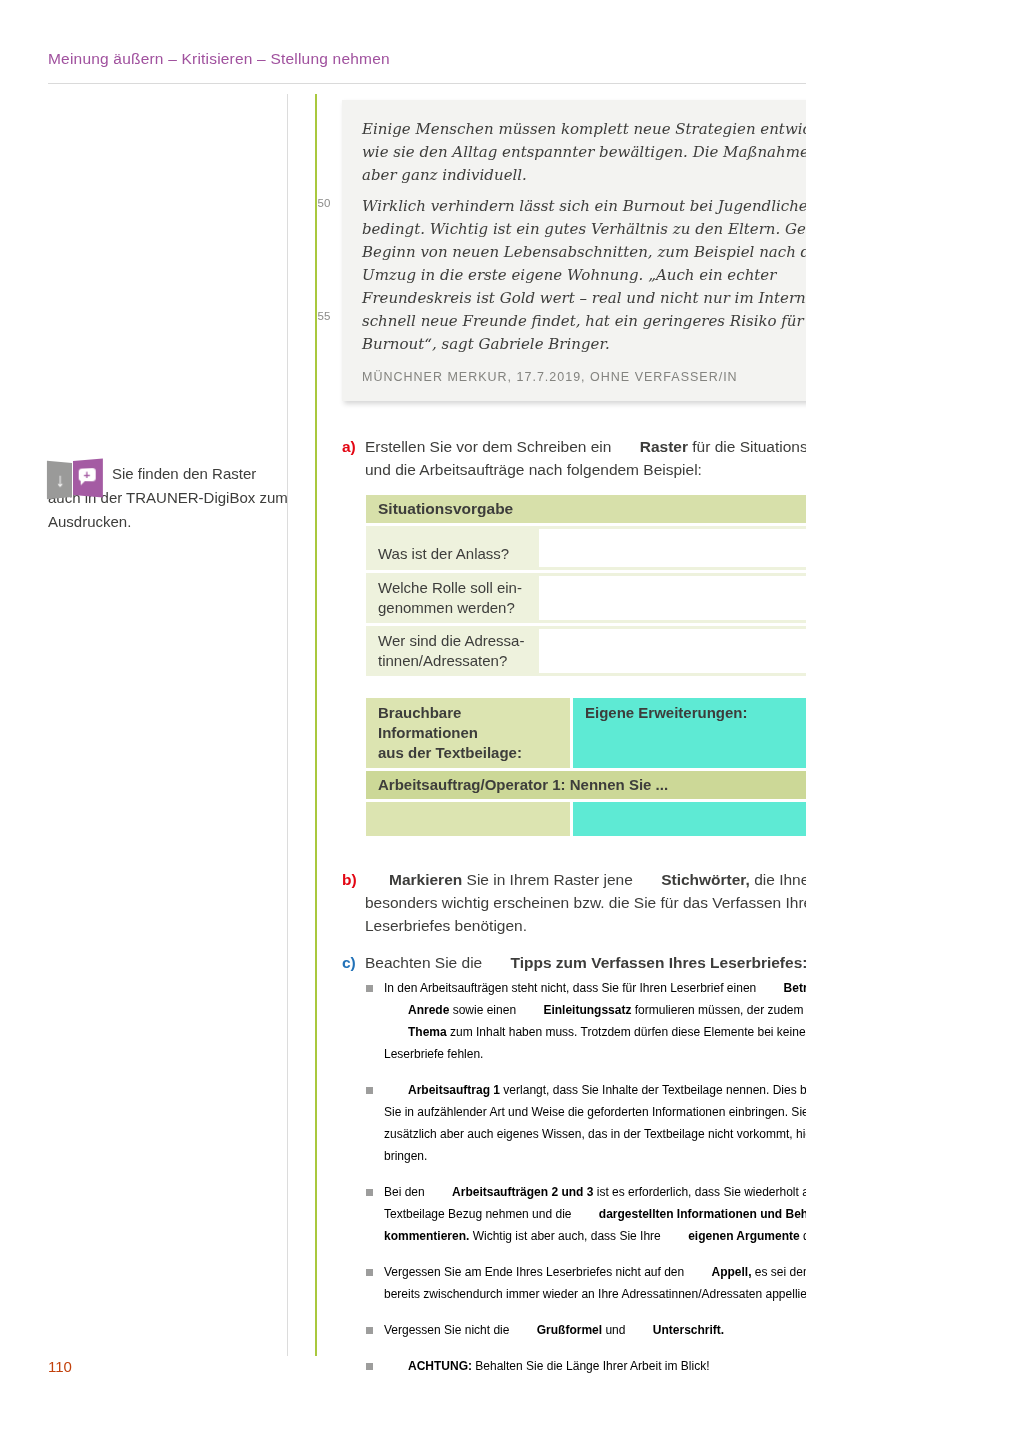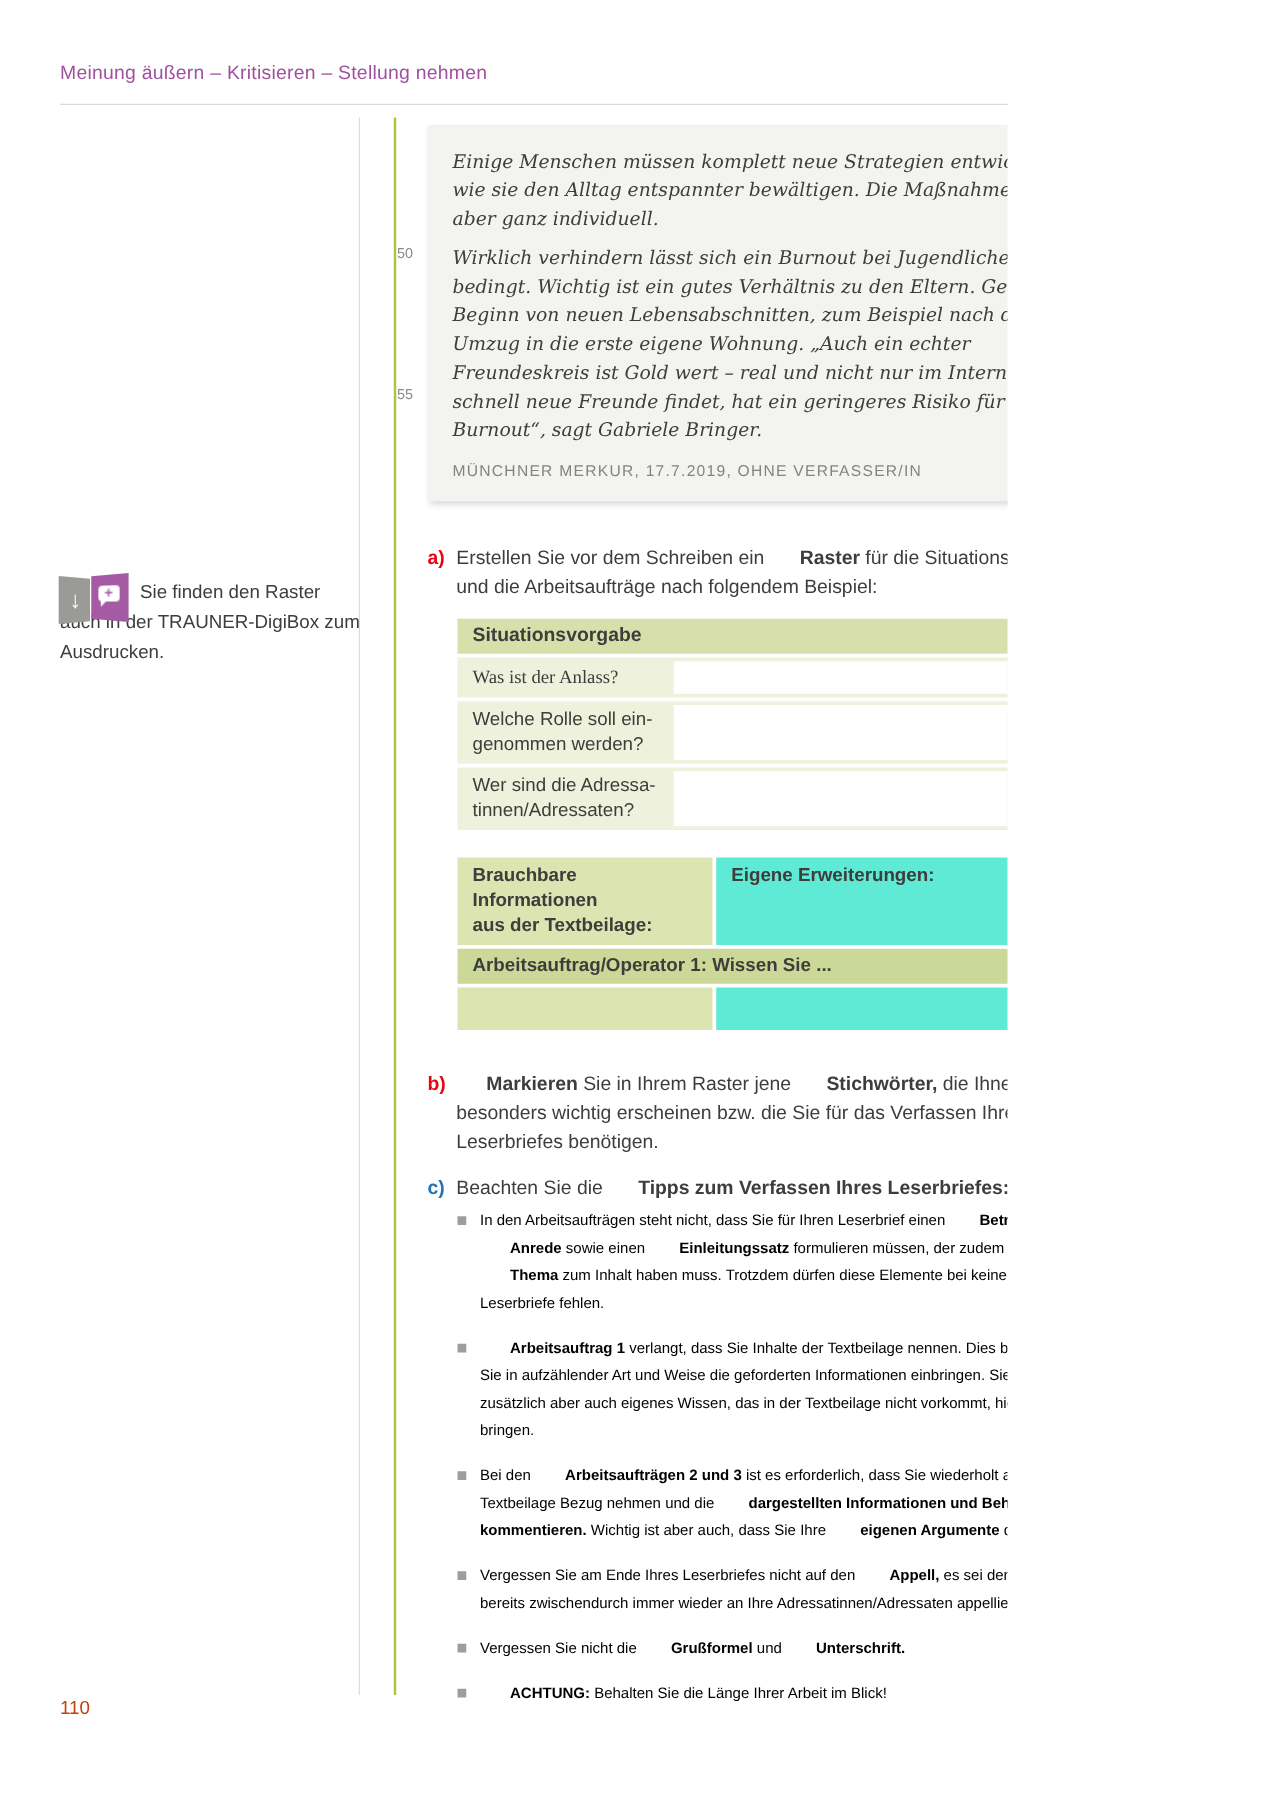--- a/index.html
+++ b/index.html
@@ -39,21 +39,21 @@
   .marker { flex:0 0 23px; width:23px; font-weight:bold; }
   .marker.red  { color:#e30613; }
   .marker.blue { color:#2272b8; }
   .task-text b, .tip-text b, .rt-label b { font-weight:bold;padding-left:24px; }
   .task.c { margin-bottom:3px; }
   
   .raster-table { margin:0 0 22px 24px; width:522px; font-size:15px; line-height:20px; }
   .rt-header { background:#d7e0aa; font-weight:bold; font-size:15.5px; padding:4px 12px; }
   .rt-row { display:flex; background:#eef2dd; margin-top:3px; }
   .rt-label { flex:0 0 170px; width:170px; box-sizing:border-box; padding:5px 8px 5px 12px; }
-  .rt-row.single .rt-label { padding-top:6px; padding-bottom:6px;font-family:Liberation Serif, serif; }
+  .rt-row.single .rt-label { padding-top:18px; padding-bottom:6px; }
   .rt-value { flex:1; background:#ffffff; margin:3px; }
   
   .info-table { margin:0 0 32px 24px; width:522px; font-size:15px; line-height:20px; }
   .it-head-row, .it-body-row { display:flex; gap:3px; }
   .it-body-row { margin-top:3px; }
   .it-left  { flex:0 0 204px; width:204px; box-sizing:border-box; background:#dce4b1; padding:5px 8px 5px 12px; font-weight:bold; }
   .it-right { flex:1; background:#5eead4; padding:5px 12px; font-weight:bold; }
   .it-operator { margin-top:3px; background:#ccd897; font-weight:bold; padding:4px 12px; }
   .it-body-row .it-left, .it-body-row .it-right { min-height:24px; font-weight:normal; }
   
@@ -139,21 +139,21 @@
         <div class="rt-label">Wer sind die Adressa-<br>tinnen/Adressaten?</div>
         <div class="rt-value"></div>
       </div>
     </div>
 
     <div class="info-table">
       <div class="it-head-row">
         <div class="it-left">Brauchbare Informationen<br>aus der Textbeilage:</div>
         <div class="it-right">Eigene Erweiterungen:</div>
       </div>
-      <div class="it-operator">Arbeitsauftrag/Operator 1: Wissen Sie ...</div>
+      <div class="it-operator">Arbeitsauftrag/Operator 1: Nennen Sie ...</div>
       <div class="it-body-row">
         <div class="it-left"></div>
         <div class="it-right"></div>
       </div>
     </div>
 
     <div class="task">
       <span class="marker red">b)</span>
       <span class="task-text"><b>Markieren</b> Sie in Ihrem Raster jene <b>Stichwörter,</b> die Ihnen besonders wichtig erscheinen bzw. die Sie für das Verfassen Ihres Leserbriefes benötigen.</span>
     </div>

